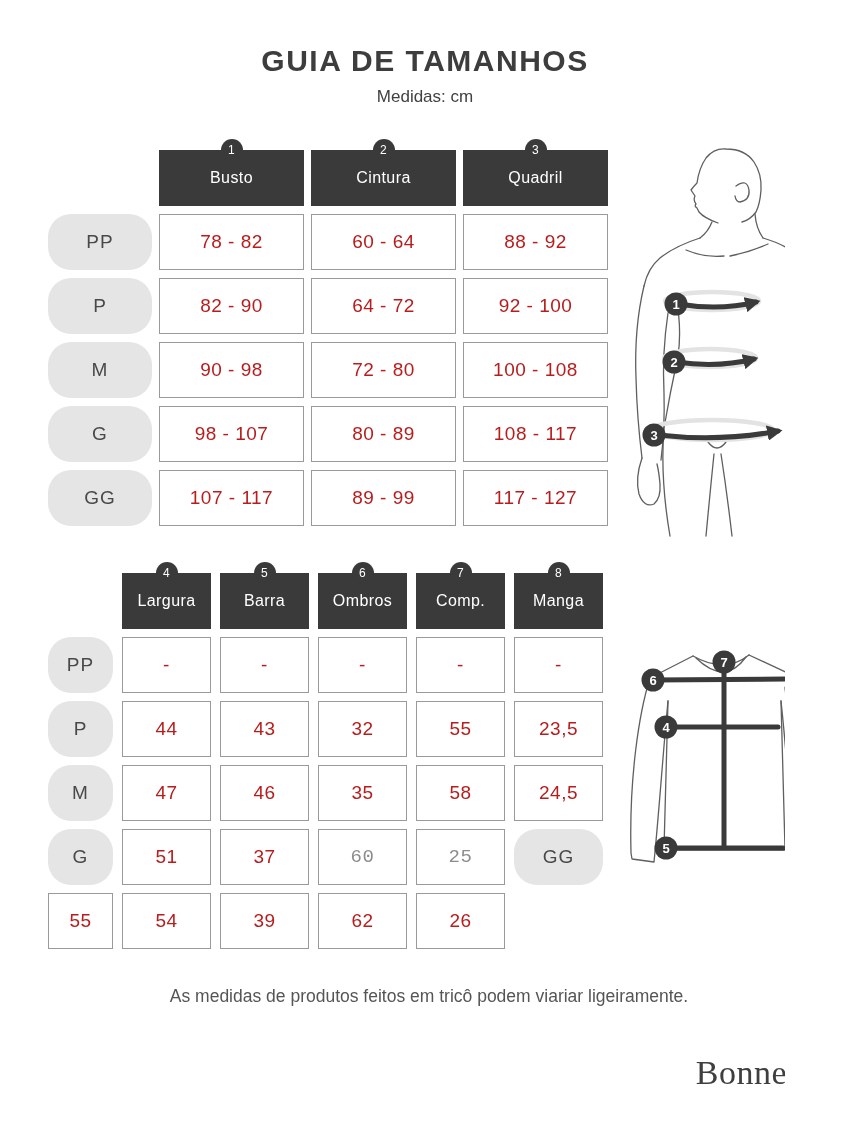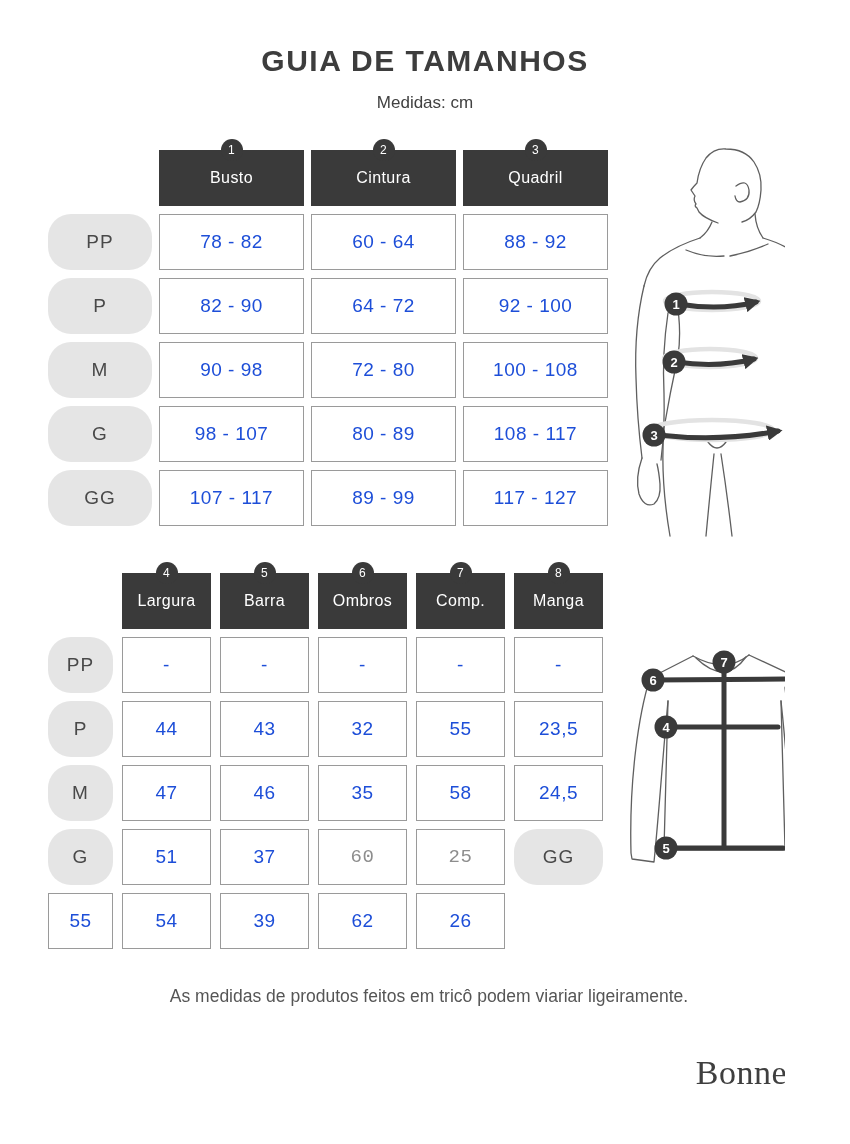--- a/index.html
+++ b/index.html
@@ -6,21 +6,21 @@
   html,body { background:#ffffff; }
   #page {
     position:relative; width:785px; height:1144px; background:#ffffff;
     font-family:"Liberation Sans", sans-serif; color:#4a4a4a; overflow:hidden;
   }
   .page-title {
     position:absolute; top:44px; left:0; width:850px; text-align:center;
     font-size:30px; font-weight:bold; letter-spacing:1.5px; color:#3d3d3d;
   }
   .page-subtitle {
-    position:absolute; top:93px; left:0; width:850px; text-align:center;
+    position:absolute; top:87px; left:0; width:850px; text-align:center;
     font-size:17px; color:#414141;
   }
   .size-table { position:absolute; display:grid; }
   #body-table {
     left:48px; top:150px;
     grid-template-columns:104px repeat(3,145px);
     grid-auto-rows:56px; gap:8px 7px;
   }
   #garment-table {
     left:48px; top:573px;
@@ -38,21 +38,21 @@
     width:22px; height:22px; border-radius:50%; background:#3a3a3a;
     color:#ffffff; font-size:12px; display:flex; align-items:center; justify-content:center;
   }
   .label-cell {
     background:#e5e5e5; display:flex; align-items:center; justify-content:center;
     font-size:19px; letter-spacing:1px; color:#494949;border-radius:23px;
   }
   .value-cell {
     background:#ffffff; border:1.5px solid #9a9a9a;
     display:flex; align-items:center; justify-content:center;
-    font-size:19px; letter-spacing:0.5px; color:#1d4ed8;
+    font-size:19px; letter-spacing:0.5px; color:#b91c1c;
   }
   .value-cell.muted { color:#8d8d8d;font-family:Liberation Mono, monospace; }
   .illus { position:absolute; }
   #body-illus { left:620px; top:138px; }
   #garment-illus { left:615px; top:628px; }
   .outline { fill:none; stroke:#5f5f5f; stroke-width:1.3; stroke-linecap:round; stroke-linejoin:round; }
   .soft-ellipse { fill:none; stroke:#e3e3e3; stroke-width:4.5; }
   .measure { fill:none; stroke:#3a3a3a; stroke-width:5; stroke-linecap:round; }
   .badge-circle { fill:#3a3a3a; }
   .badge-num {

